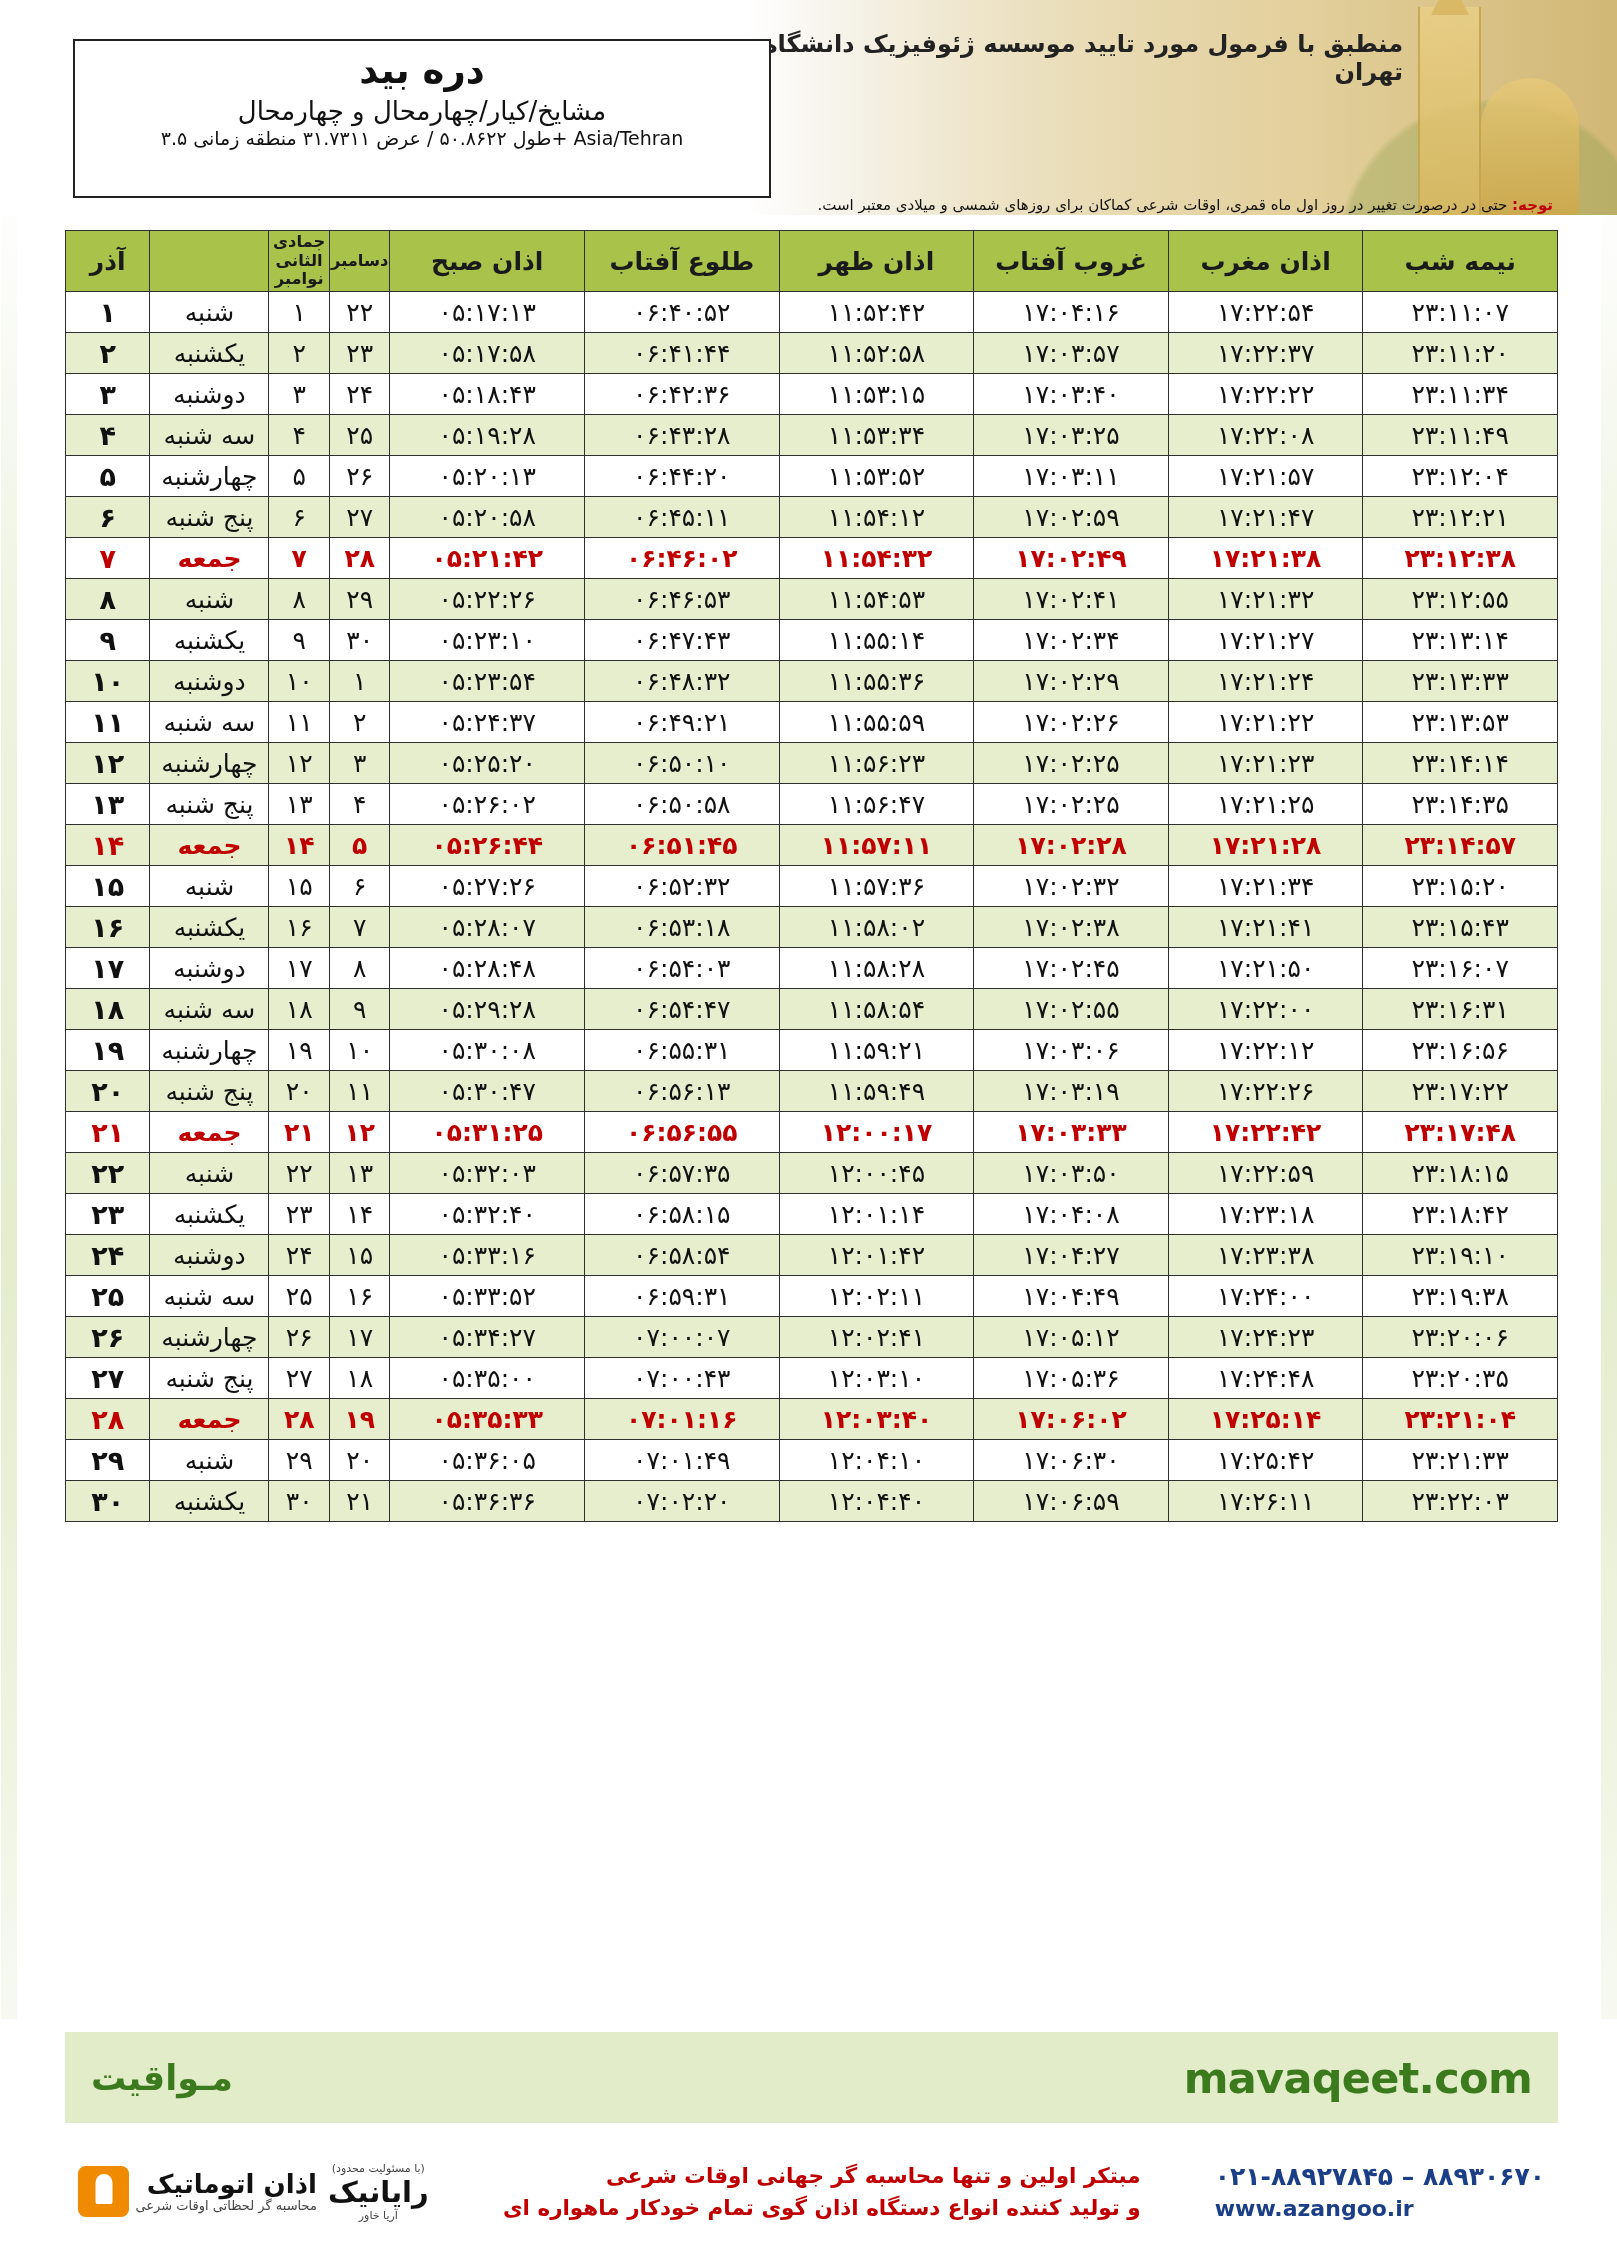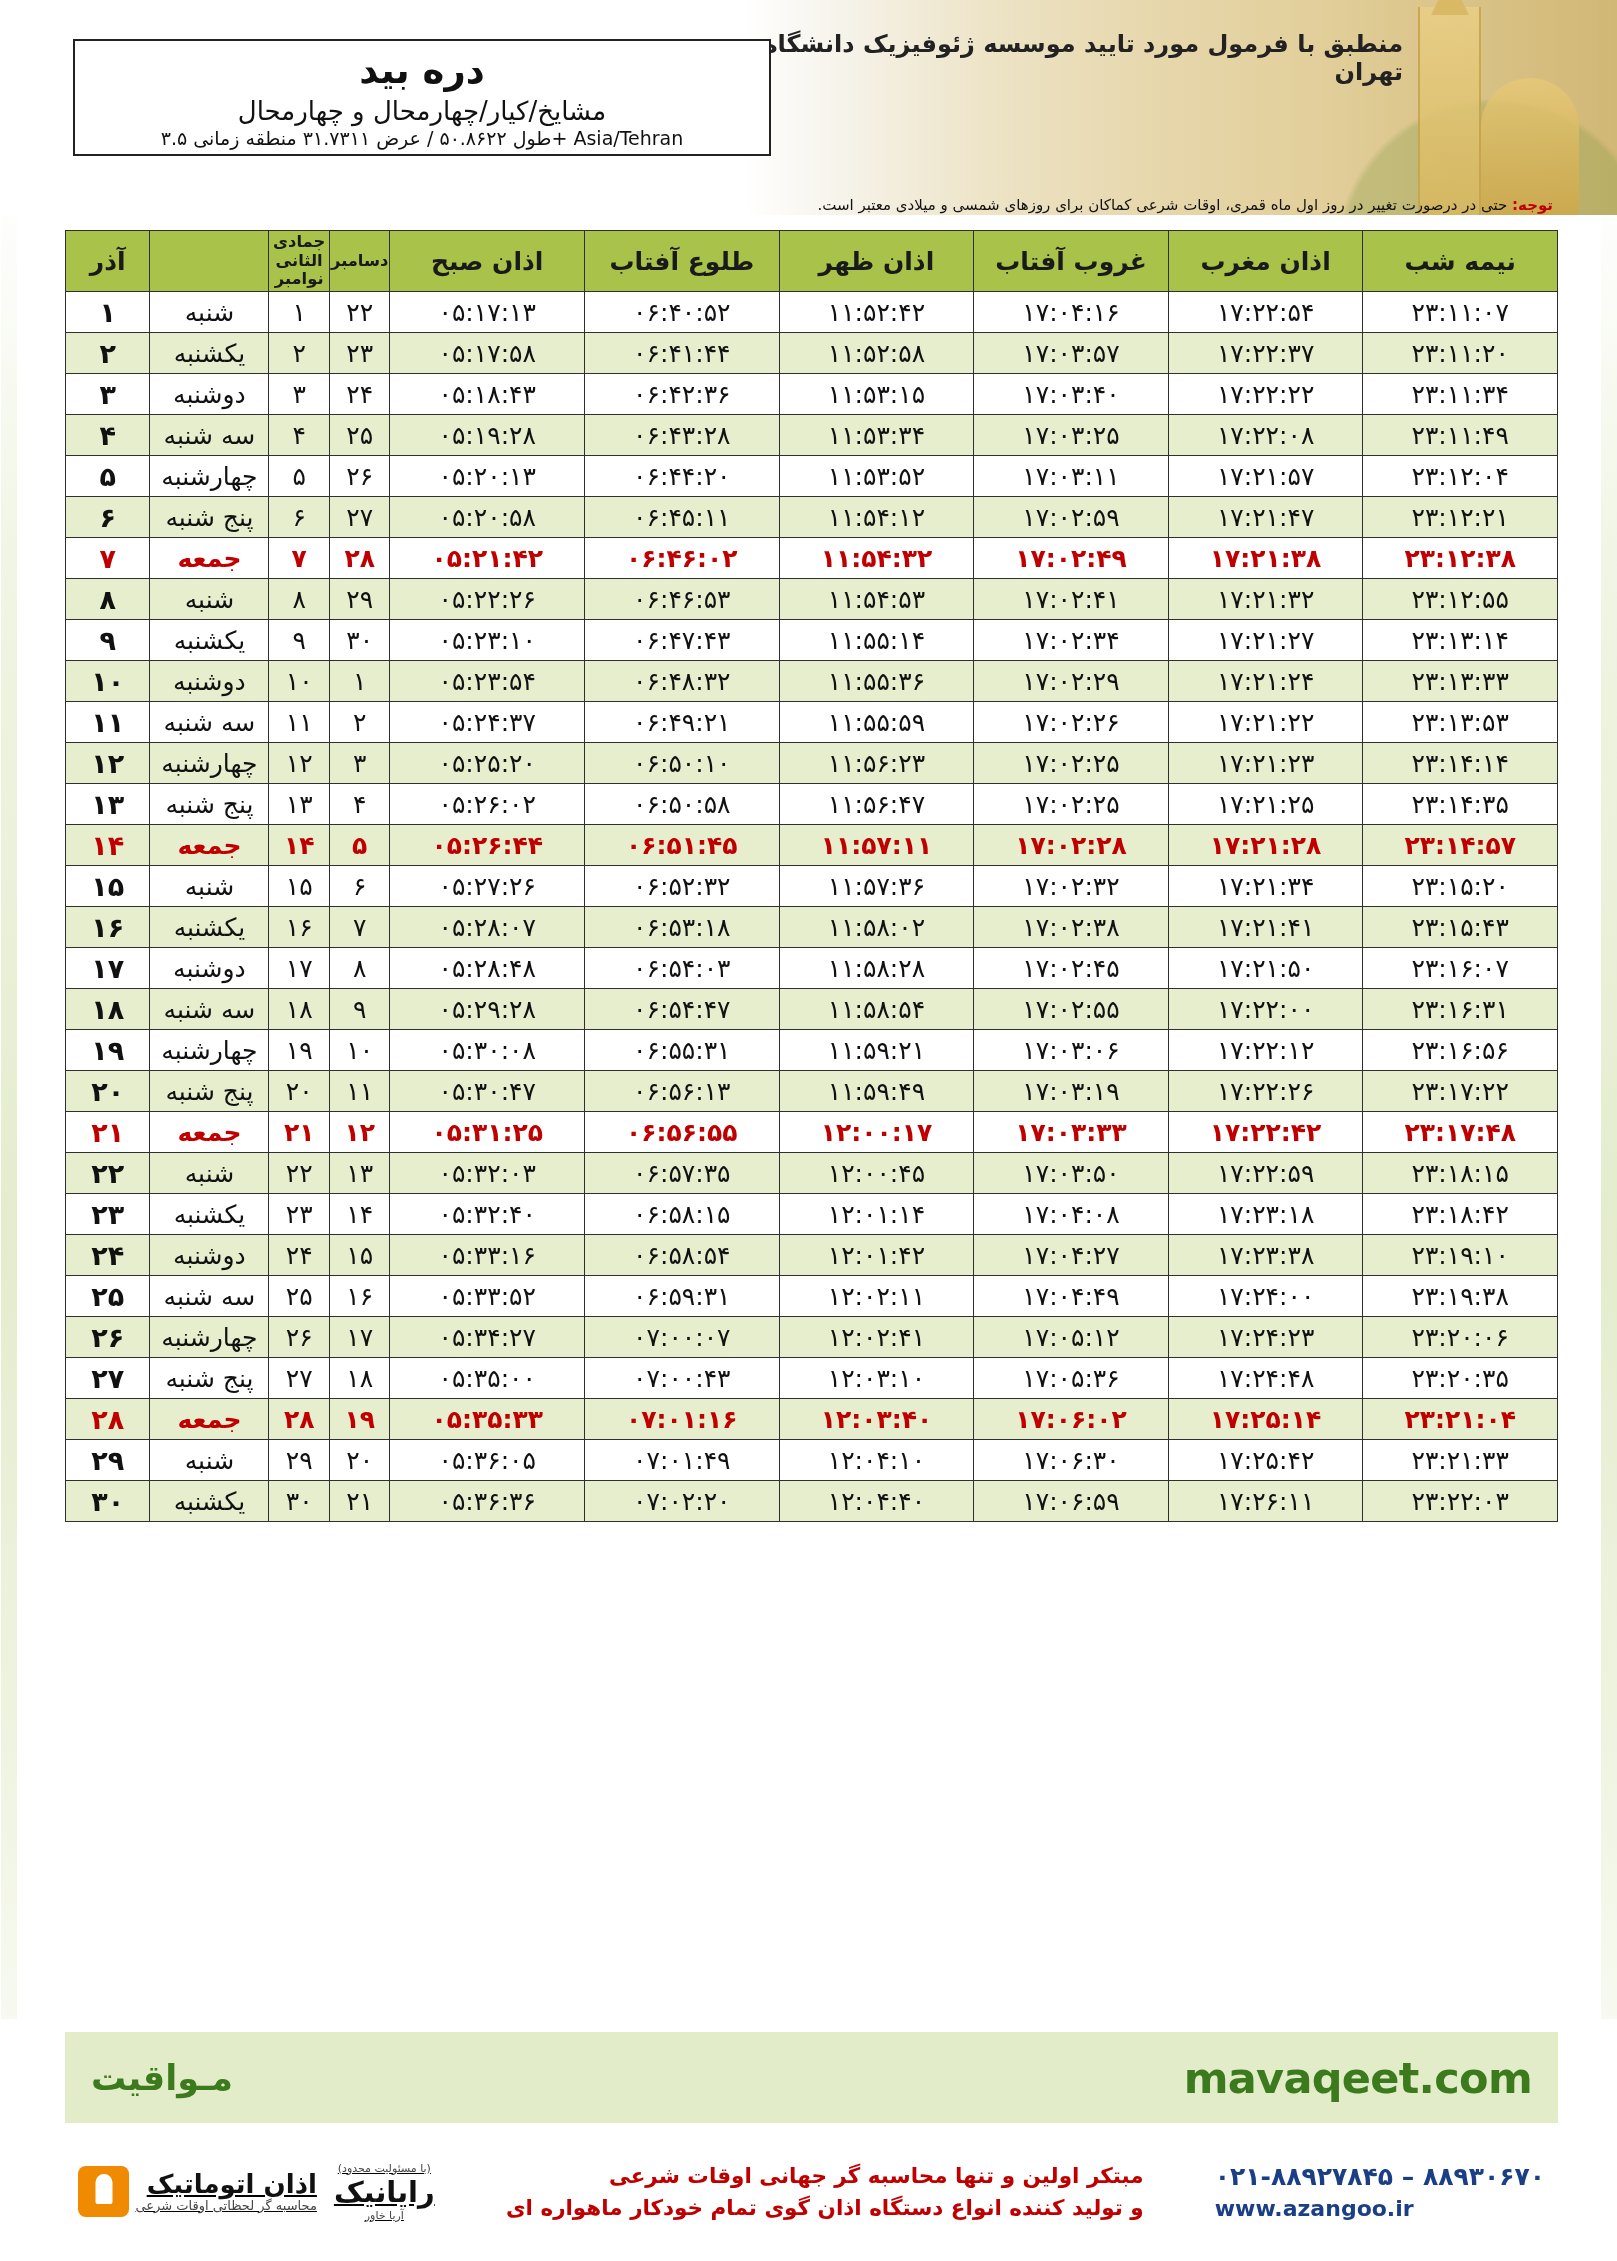--- a/index.html
+++ b/index.html
@@ -47,21 +47,21 @@
     font-size:50px;font-weight:bold;line-height:1.12;letter-spacing:-0.7px;
   }
   .title-sub{
     font-size:24px;font-weight:bold;margin-top:7.8px;color:#222;
   }
   .title-years{
     font-size:20px;font-weight:bold;margin-top:10.4px;color:#222;
   }
   
   .city-box{
-    position:absolute;left:73px;top:39px;width:698px;height:117px;
+    position:absolute;left:73px;top:39px;width:698px;height:159px;
     border:2px solid #222;background:#fff;box-sizing:border-box;
     text-align:center;padding-top:9px;
   }
   .city-name{font-size:37px;font-weight:bold;color:#111;line-height:1.15;}
   .city-region{font-size:26px;color:#111;margin-top:3.9px;}
   .city-coords{font-size:19px;color:#111;margin-top:1px;direction:ltr;}
   .note-line{
     position:absolute;left:72px;top:196px;width:1481px;text-align:right;
     font-size:15px;color:#111;
   }
@@ -110,21 +110,21 @@
   .brand-tag{font-size:22px;color:#2f2f2f;}
   .brand-en{font-size:43px;font-weight:bold;color:#3c7a1e;letter-spacing:-0.7px;direction:ltr;}
   .footer-bottom{
     position:absolute;left:65px;top:117px;width:1493px;height:111px;
     display:flex;align-items:center;justify-content:space-between;
     box-sizing:border-box;padding:0 13px;
   }
   .phones{direction:ltr;text-align:left;color:#1b3f86;font-size:25px;font-weight:bold;line-height:1.35;}
   .phones .site{font-size:22px;}
   .slogan{color:#c00000;font-size:21.5px;font-weight:bold;line-height:1.45;}
-  .logos{display:flex;align-items:center;gap:17px;text-decoration:underline;}
+  .logos{display:flex;align-items:center;gap:11px;}
   .logo-rayanic{font-size:29px;font-weight:bold;color:#111;}
   .logo-rayanic small{display:block;font-size:11px;color:#444;font-weight:normal;text-align:center;}
   .logo-azan{display:flex;align-items:center;gap:6.5px;}
   .azan-mark{
     width:51px;height:51px;background:#f08a00;border-radius:7.8px;position:relative;
   }
   .azan-mark:after{
     content:"";position:absolute;left:50%;top:7.8px;transform:translateX(-50%);
     width:17px;height:30px;background:#fff;border-radius:8.5px 8.5px 2.6px 2.6px;
   }

